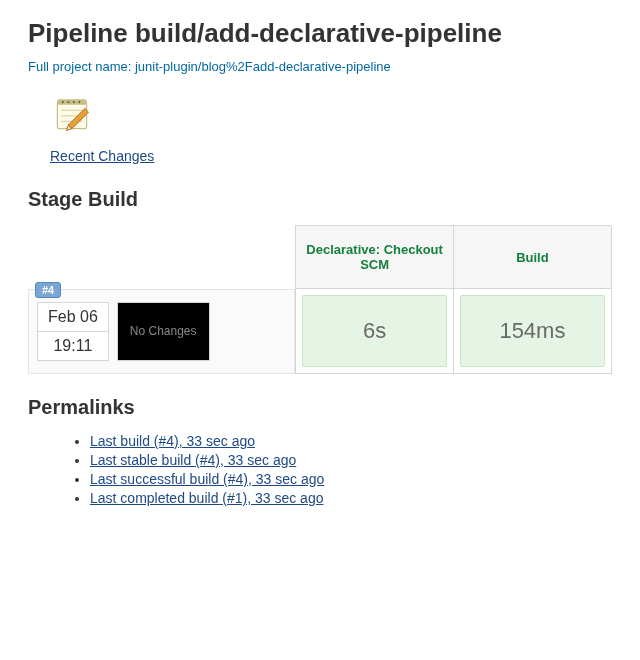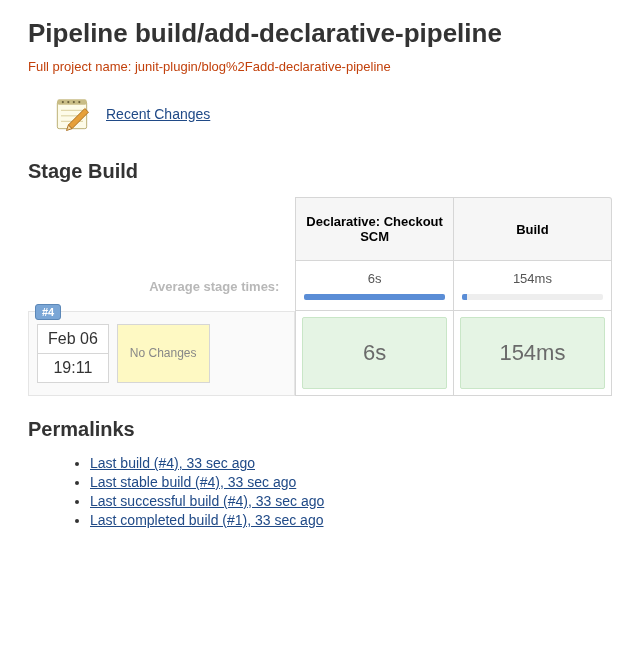--- a/index.html
+++ b/index.html
@@ -4,46 +4,46 @@
   <style>
     * { box-sizing: border-box; margin: 0; padding: 0; }
     body {
       font-family: -apple-system, BlinkMacSystemFont, "Segoe UI", Helvetica, Arial, sans-serif;
       color: #333;
       padding: 18px 28px;
       width: 640px;
       background: #fff;
     }
     h1 { font-size: 26px; font-weight: 700; margin-bottom: 10px; }
-    .subtitle { font-size: 13px; color: #c2410c; margin-bottom: 18px; }
+    .subtitle { font-size: 13px; color: #0369a1; margin-bottom: 18px; }
     .recent-changes-row {
       display: flex;
-      align-items: center;
       gap: 12px;
       margin: 8px 0 24px 22px;
+      flex-direction: column;
     }
     .notepad-icon { width: 44px; height: 44px; }
     .link { color: #204a87; text-decoration: underline; cursor: pointer; font-size: 14px; }
     h2 { font-size: 20px; font-weight: 700; margin: 22px 0 14px; }
 
     
     .stage-view { position: relative; }
     .sv-table { width: 100%; border-collapse: separate; border-spacing: 0; }
     .sv-table th, .sv-table td { vertical-align: middle; }
     .sv-left-col { width: 270px; }
     .sv-stage-col { width: 160px; }
 
     .sv-header th.stage {
       border: 1px solid #d6d6d6;
       background: #f6f6f6;
       padding: 16px 8px;
       text-align: center;
       font-weight: 700;
       font-size: 13px;
-      color: #000000;
+      color: #15803d;
     }
     .sv-header th.stage:first-of-type { border-top-left-radius: 3px; }
     .sv-header th.stage:last-of-type { border-top-right-radius: 3px; border-left: none; }
 
     .sv-avg td { padding: 10px 8px; font-size: 13px; }
     .sv-avg .label-cell {
       text-align: right;
       color: #b8b8b8;
       font-weight: 700;
       padding-right: 16px;
@@ -86,21 +86,21 @@
     }
     .date-box {
       background: #fff;
       border: 1px solid #d6d6d6;
       font-size: 16px;
       text-align: center;
     }
     .date-box .date { padding: 5px 10px; border-bottom: 1px solid #d6d6d6; }
     .date-box .time { padding: 5px 10px; }
     .no-changes {
-      background: #fef9c3;
+      background: #000000;
       border: 1px solid #d6d6d6;
       color: #888;
       font-size: 12px;
       text-align: center;
       display: flex;
       align-items: center;
       justify-content: center;
       padding: 4px 12px;
       line-height: 1.3;
     }
@@ -160,35 +160,20 @@
     <colgroup>
       <col class="sv-left-col">
         <col class="sv-stage-col">
         <col class="sv-stage-col">
     </colgroup>
     <tbody>
         <tr class="sv-header">
       <th></th>
       <th class="stage">Declarative: Checkout SCM</th>
       <th class="stage">Build</th>
-    </tr>
-    <tr class="sv-avg">
-      <td class="label-cell">Average stage times:</td>
-      <td class="stage">
-        <div>6s</div>
-        <div class="progress-track">
-              <div class="progress-fill" style="width:100%"></div>
-            </div>
-      </td>
-      <td class="stage">
-        <div>154ms</div>
-        <div class="progress-track">
-              <div class="progress-fill" style="width:4%"></div>
-            </div>
-      </td>
     </tr>
     <tr class="sv-run">
       <td class="left-cell">
         <span class="build-badge">#4</span>
         <div class="run-left-inner">
           <div class="date-box">
             <div class="date">Feb 06</div>
             <div class="time">19:11</div>
           </div>
           <div class="no-changes">No Changes</div>

